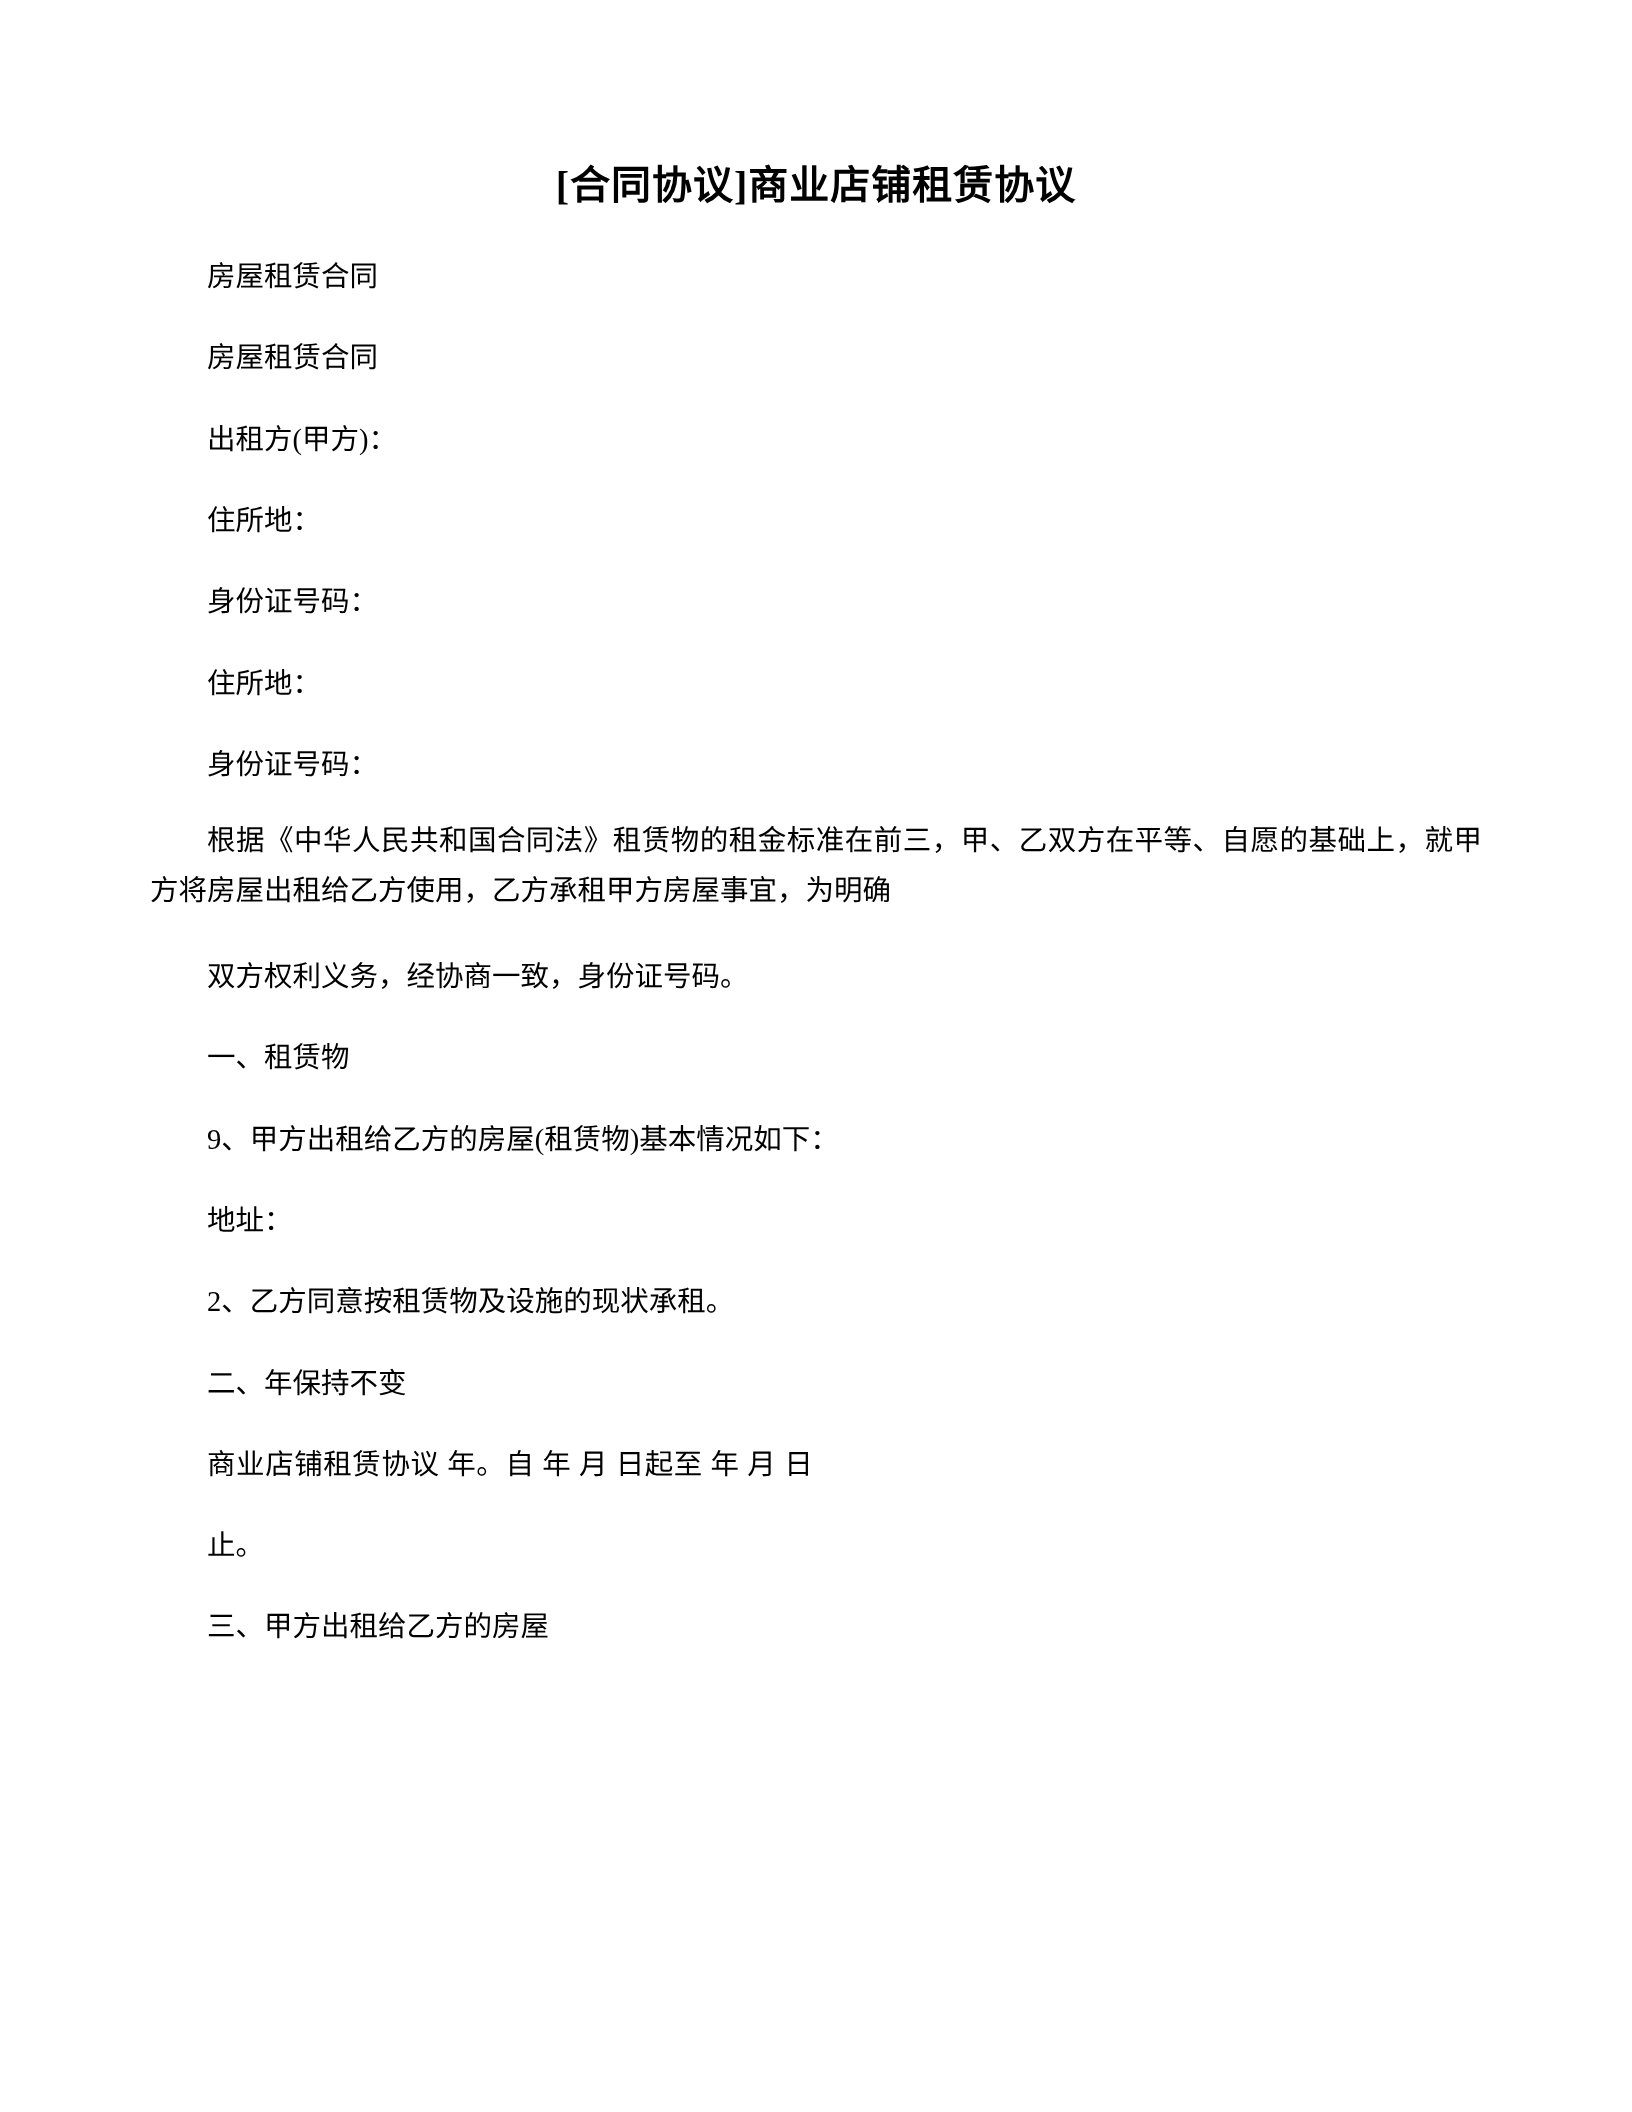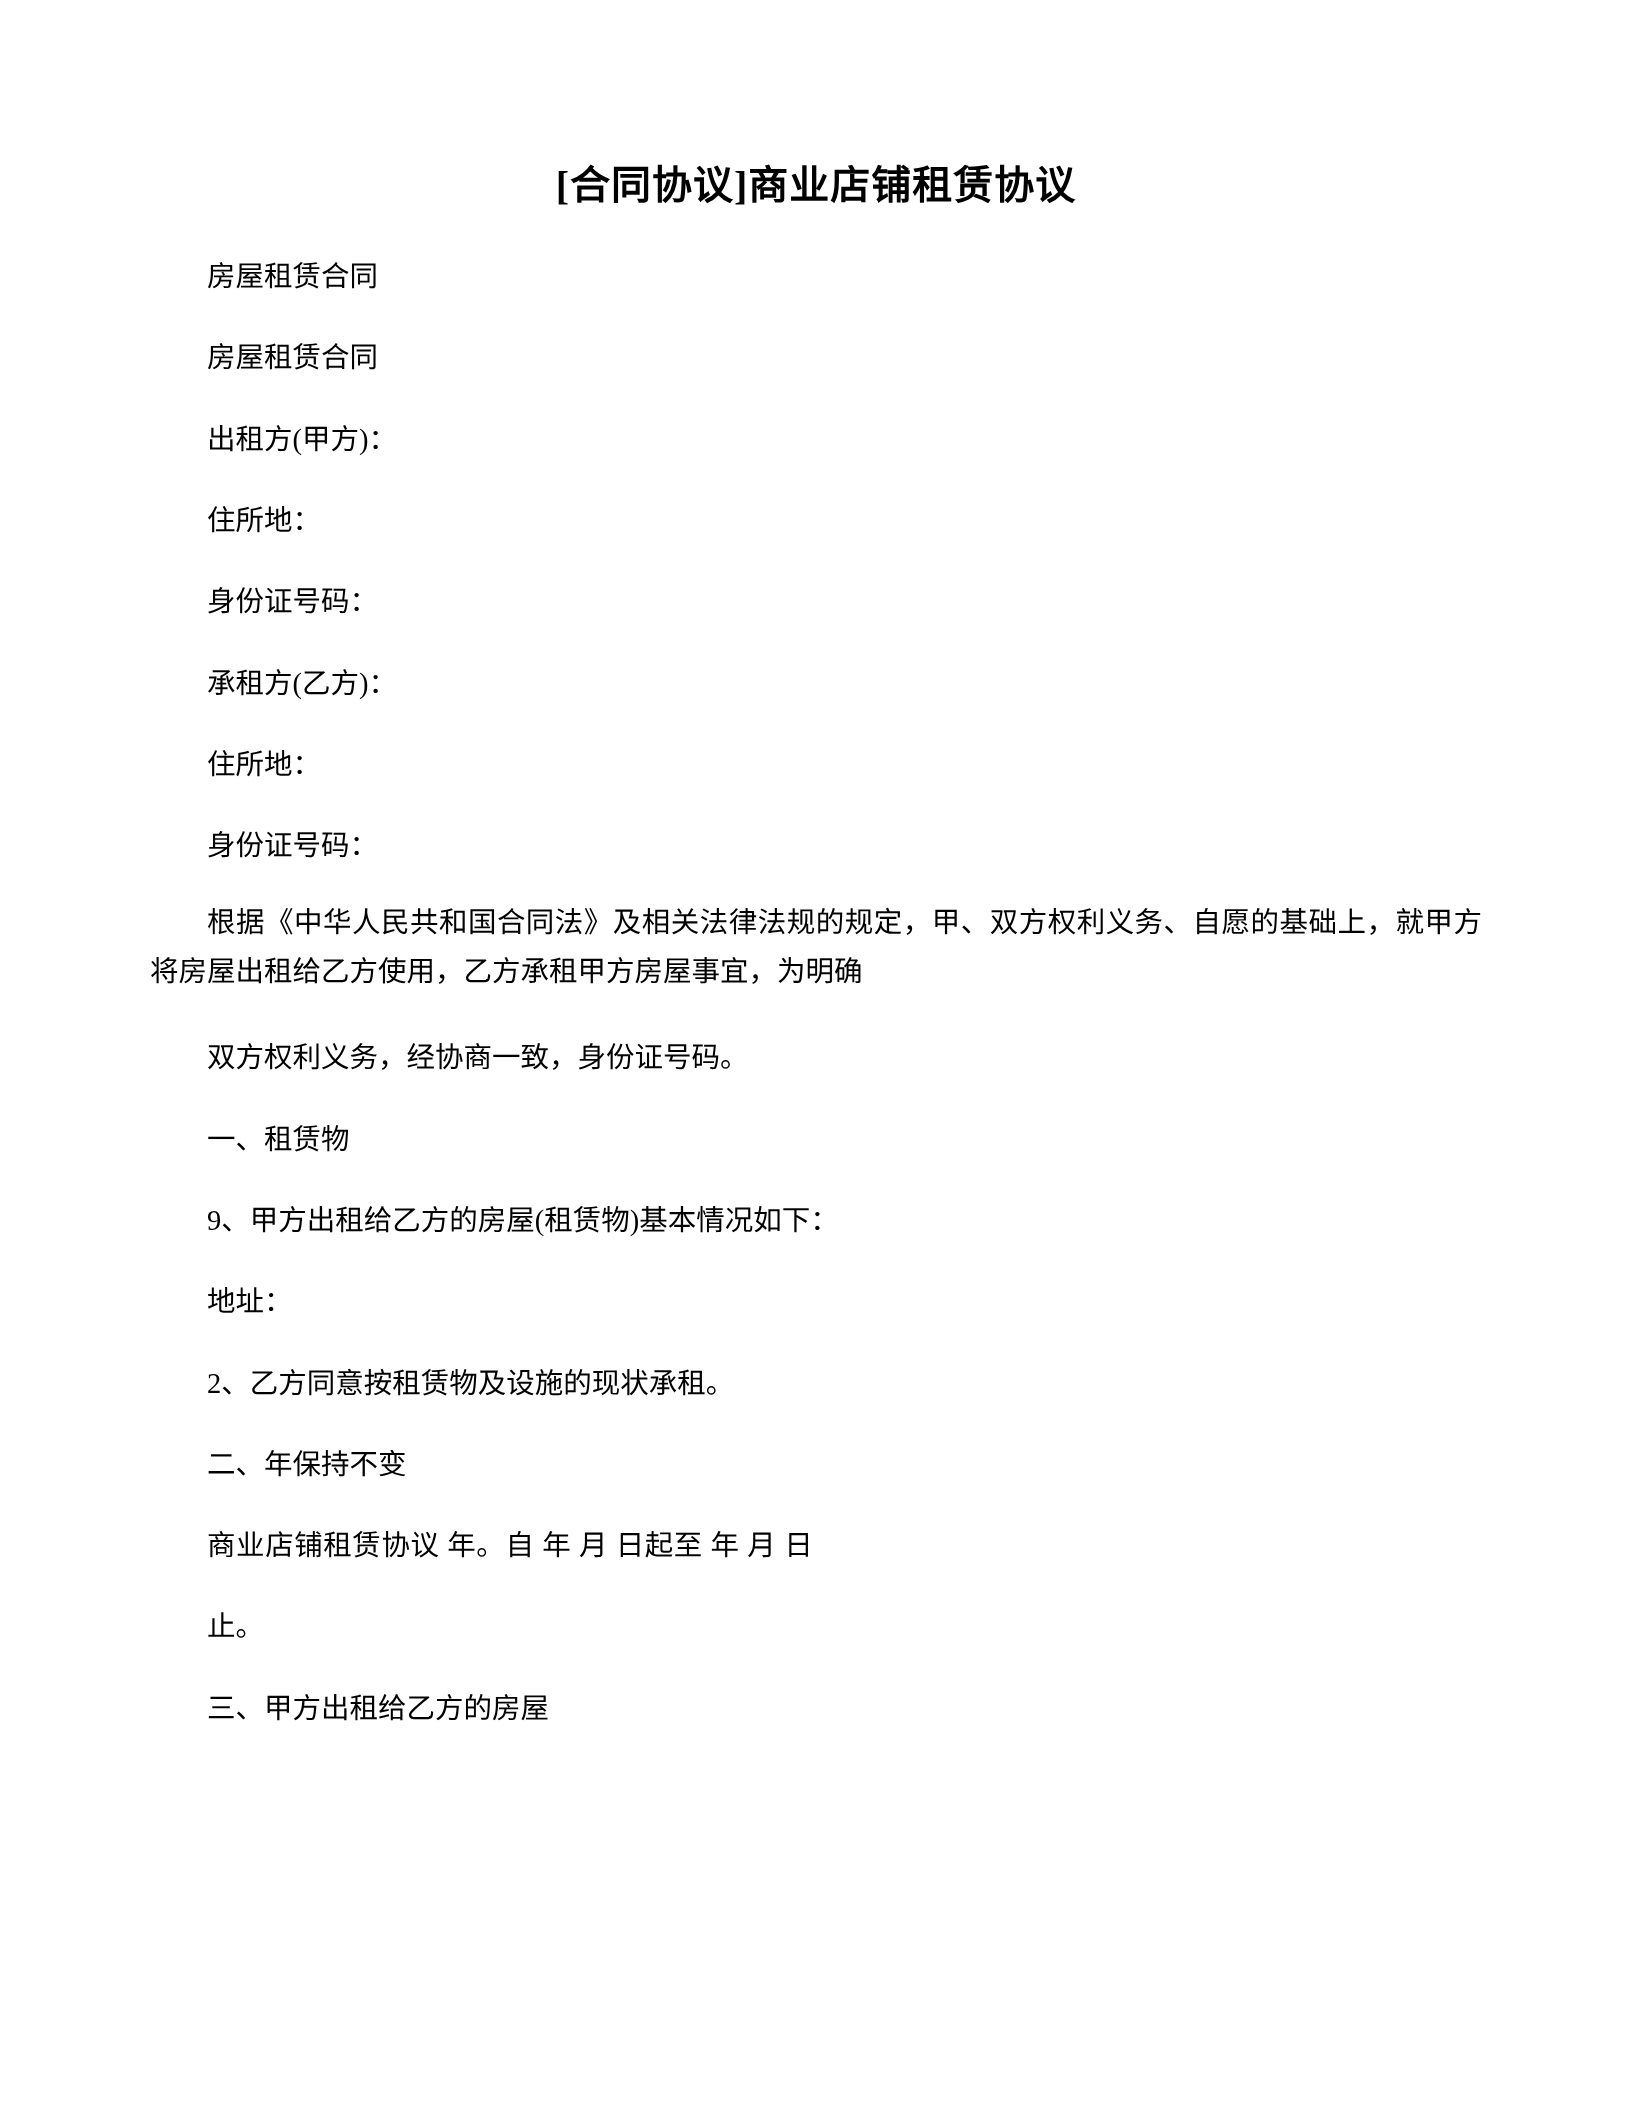--- a/index.html
+++ b/index.html
@@ -63,25 +63,24 @@
 
   <h1 class="doc-title">[合同协议]商业店铺租赁协议</h1>
 
   <div class="body-text">
 
     <p class="para indent">房屋租赁合同</p>
     <p class="para indent">房屋租赁合同</p>
     <p class="para indent">出租方(甲方)：</p>
     <p class="para indent">住所地：</p>
     <p class="para indent">身份证号码：</p>
-    <p class="para indent">承租方(乙方)：</p>
     <p class="para indent">住所地：</p>
     <p class="para indent">身份证号码：</p>
 
-    <p class="wide-para">根据《中华人民共和国合同法》及相关法律法规的规定，甲、双方权利义务、自愿的基础上，就甲方将房屋出租给乙方使用，乙方承租甲方房屋事宜，为明确</p>
+    <p class="wide-para">根据《中华人民共和国合同法》租赁物的租金标准在前三，甲、乙双方在平等、自愿的基础上，就甲方将房屋出租给乙方使用，乙方承租甲方房屋事宜，为明确</p>
 
     <p class="para indent">双方权利义务，经协商一致，身份证号码。</p>
     <p class="para indent">一、租赁物</p>
     <p class="para indent">9、甲方出租给乙方的房屋(租赁物)基本情况如下：</p>
     <p class="para indent">地址：</p>
     <p class="para indent">2、乙方同意按租赁物及设施的现状承租。</p>
     <p class="para indent">二、年保持不变</p>
     <p class="para indent spaced">商业店铺租赁协议 年。自 年 月 日起至 年 月 日</p>
     <p class="para indent">止。</p>
     <p class="para indent">三、甲方出租给乙方的房屋</p>

